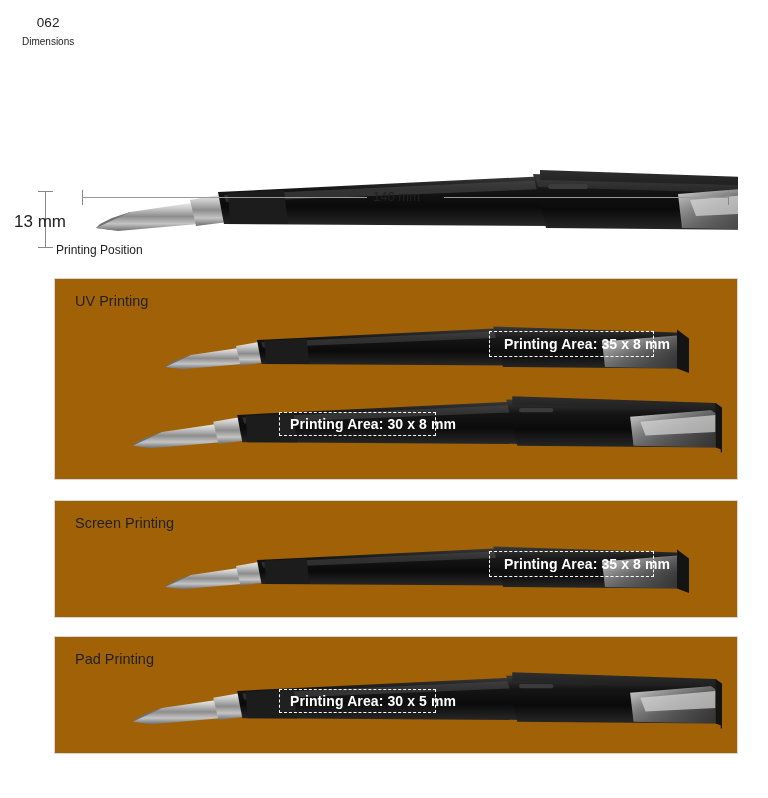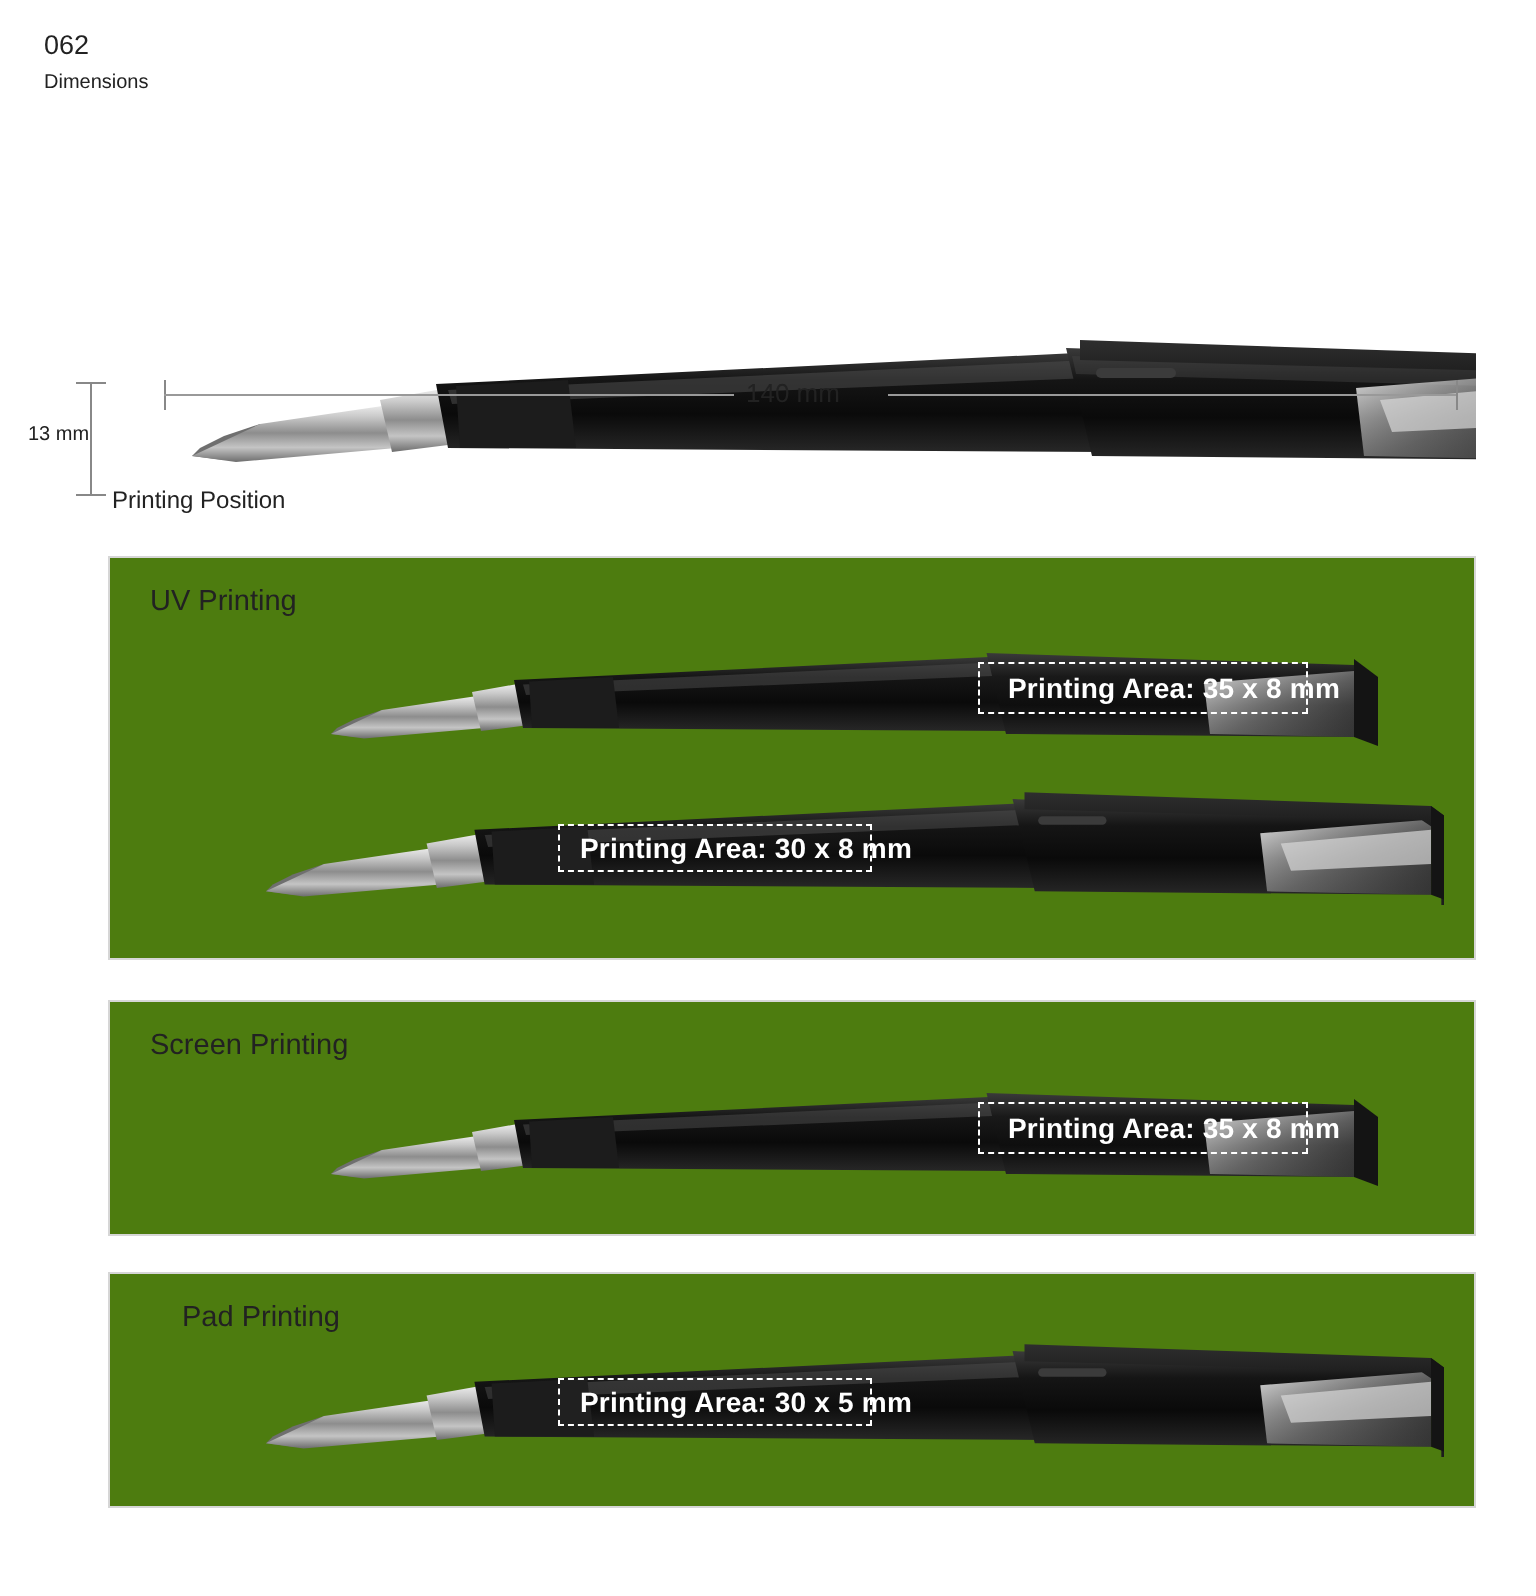--- a/index.html
+++ b/index.html
@@ -4,52 +4,52 @@
 <style>
   * { box-sizing: border-box; }
   html, body {
     margin: 0; padding: 0;
     width: 768px; height: 798px;
     background: #ffffff;
     font-family: "Liberation Sans", sans-serif;
     color: #1a1a1a;
     overflow: hidden;
   }
-  .page { position: relative; width: 768px; height: 594px; }
+  .page { position: relative; width: 768px; height: 594px; text-align: center; }
 
   
   .header { position: absolute; left: 22px; top: 14px; }
   .header .code { font-size: 13.5px; line-height: 18px; color: #222; }
   .header .title { font-size: 10px; line-height: 20px; color: #222; }
 
   
   .dims { position: absolute; left: 0; top: 78px; width: 768px; height: 140px; }
 
   
   .v-measure { position: absolute; left: 38px; top: 110px; width: 14px; height: 62px; }
   .v-measure .vline { position: absolute; left: 7px; top: 3px; width: 1px; height: 56px; background: #888; }
   .v-measure .cap { position: absolute; left: 0; width: 15px; height: 1px; background: #888; }
   .v-measure .cap.top { top: 3px; }
   .v-measure .cap.bot { top: 59px; }
-  .v-label { position: absolute; left: 14px; top: 134px; font-size: 10px; color: #222; }
+  .v-label { position: absolute; left: 14px; top: 134px; font-size: 17px; color: #222; }
 
   
   .h-measure { position: absolute; left: 78px; top: 189px; width: 655px; height: 16px; }
   .h-measure .hline-l { position: absolute; left: 4px; top: 8px; height: 1px; background: #999; width: 285px; }
   .h-measure .hline-r { position: absolute; right: 4px; top: 8px; height: 1px; background: #999; width: 285px; }
   .h-measure .cap { position: absolute; top: 1px; width: 1px; height: 15px; background: #888; }
   .h-measure .cap.left { left: 4px; }
   .h-measure .cap.right { right: 4px; }
   .h-label { position: absolute; left: 295px; top: 0px; font-size: 13px; color: #222; }
 
   
   .pp-title { position: absolute; left: 56px; top: 243px; font-size: 12px; color: #222; }
 
   
-  .panel { position: absolute; border: 1px solid #d6d6d6; background: #4d7c0f; text-decoration: underline; }
+  .panel { position: absolute; border: 1px solid #d6d6d6; background: #a16207; text-decoration: underline; }
   .panel-label { position: absolute; font-size: 14.5px; color: #222; }
 
   #panel-uv { left: 54px; top: 278px; width: 684px; height: 202px; }
   #panel-screen { left: 54px; top: 500px; width: 684px; height: 118px; }
   #panel-pad { left: 54px; top: 636px; width: 684px; height: 118px; }
 
   
   .pen { position: absolute; }
   .pen svg { display: block; }
 
@@ -208,21 +208,21 @@
         <path d="M600,30 L700,22 L700,66 L604,64 Z" fill="url(#shineG)"></path>
         <path d="M700,14 L716,26 L716,72 L700,66 Z" fill="#141414"></path>
       </svg>
     </div>
     <div class="print-area" style="left:434px; top:50px; width:165px; height:26px;">
       <span>Printing Area: 35 x 8 mm</span>
     </div>
   </div>
 
   <div class="panel" id="panel-pad">
-    <div class="panel-label" style="left:20px; top:14px;margin-left:16px;">Pad Printing</div>
+    <div class="panel-label" style="left:20px; top:14px;">Pad Printing</div>
 
     <div class="pen" style="left:22px; top:30px;">
       <svg width="645" height="82" viewBox="0 0 660 96">
         <path d="M18,64 L22,60 L34,54 L52,48 L52,62 L34,66 Z" fill="#6f6f6f"></path>
         <path d="M18,64 L52,48 L120,38 L120,60 L40,67 Z" fill="url(#metalG)"></path>
         <path d="M112,36 L146,30 L150,58 L118,62 Z" fill="url(#metalG)"></path>
         <path d="M140,28 L470,12 L474,62 L146,60 Z" fill="url(#bodyG)"></path>
         <path d="M146,31 L466,16 L467,25 L148,38 Z" fill="#4d4d4d" opacity="0.5"></path>
         <path d="M150,29 L206,26 L210,60 L152,60 Z" fill="#1c1c1c"></path>
         <path d="M455,10 L700,18 L700,66 L468,64 Z" fill="url(#bodyG)"></path>

